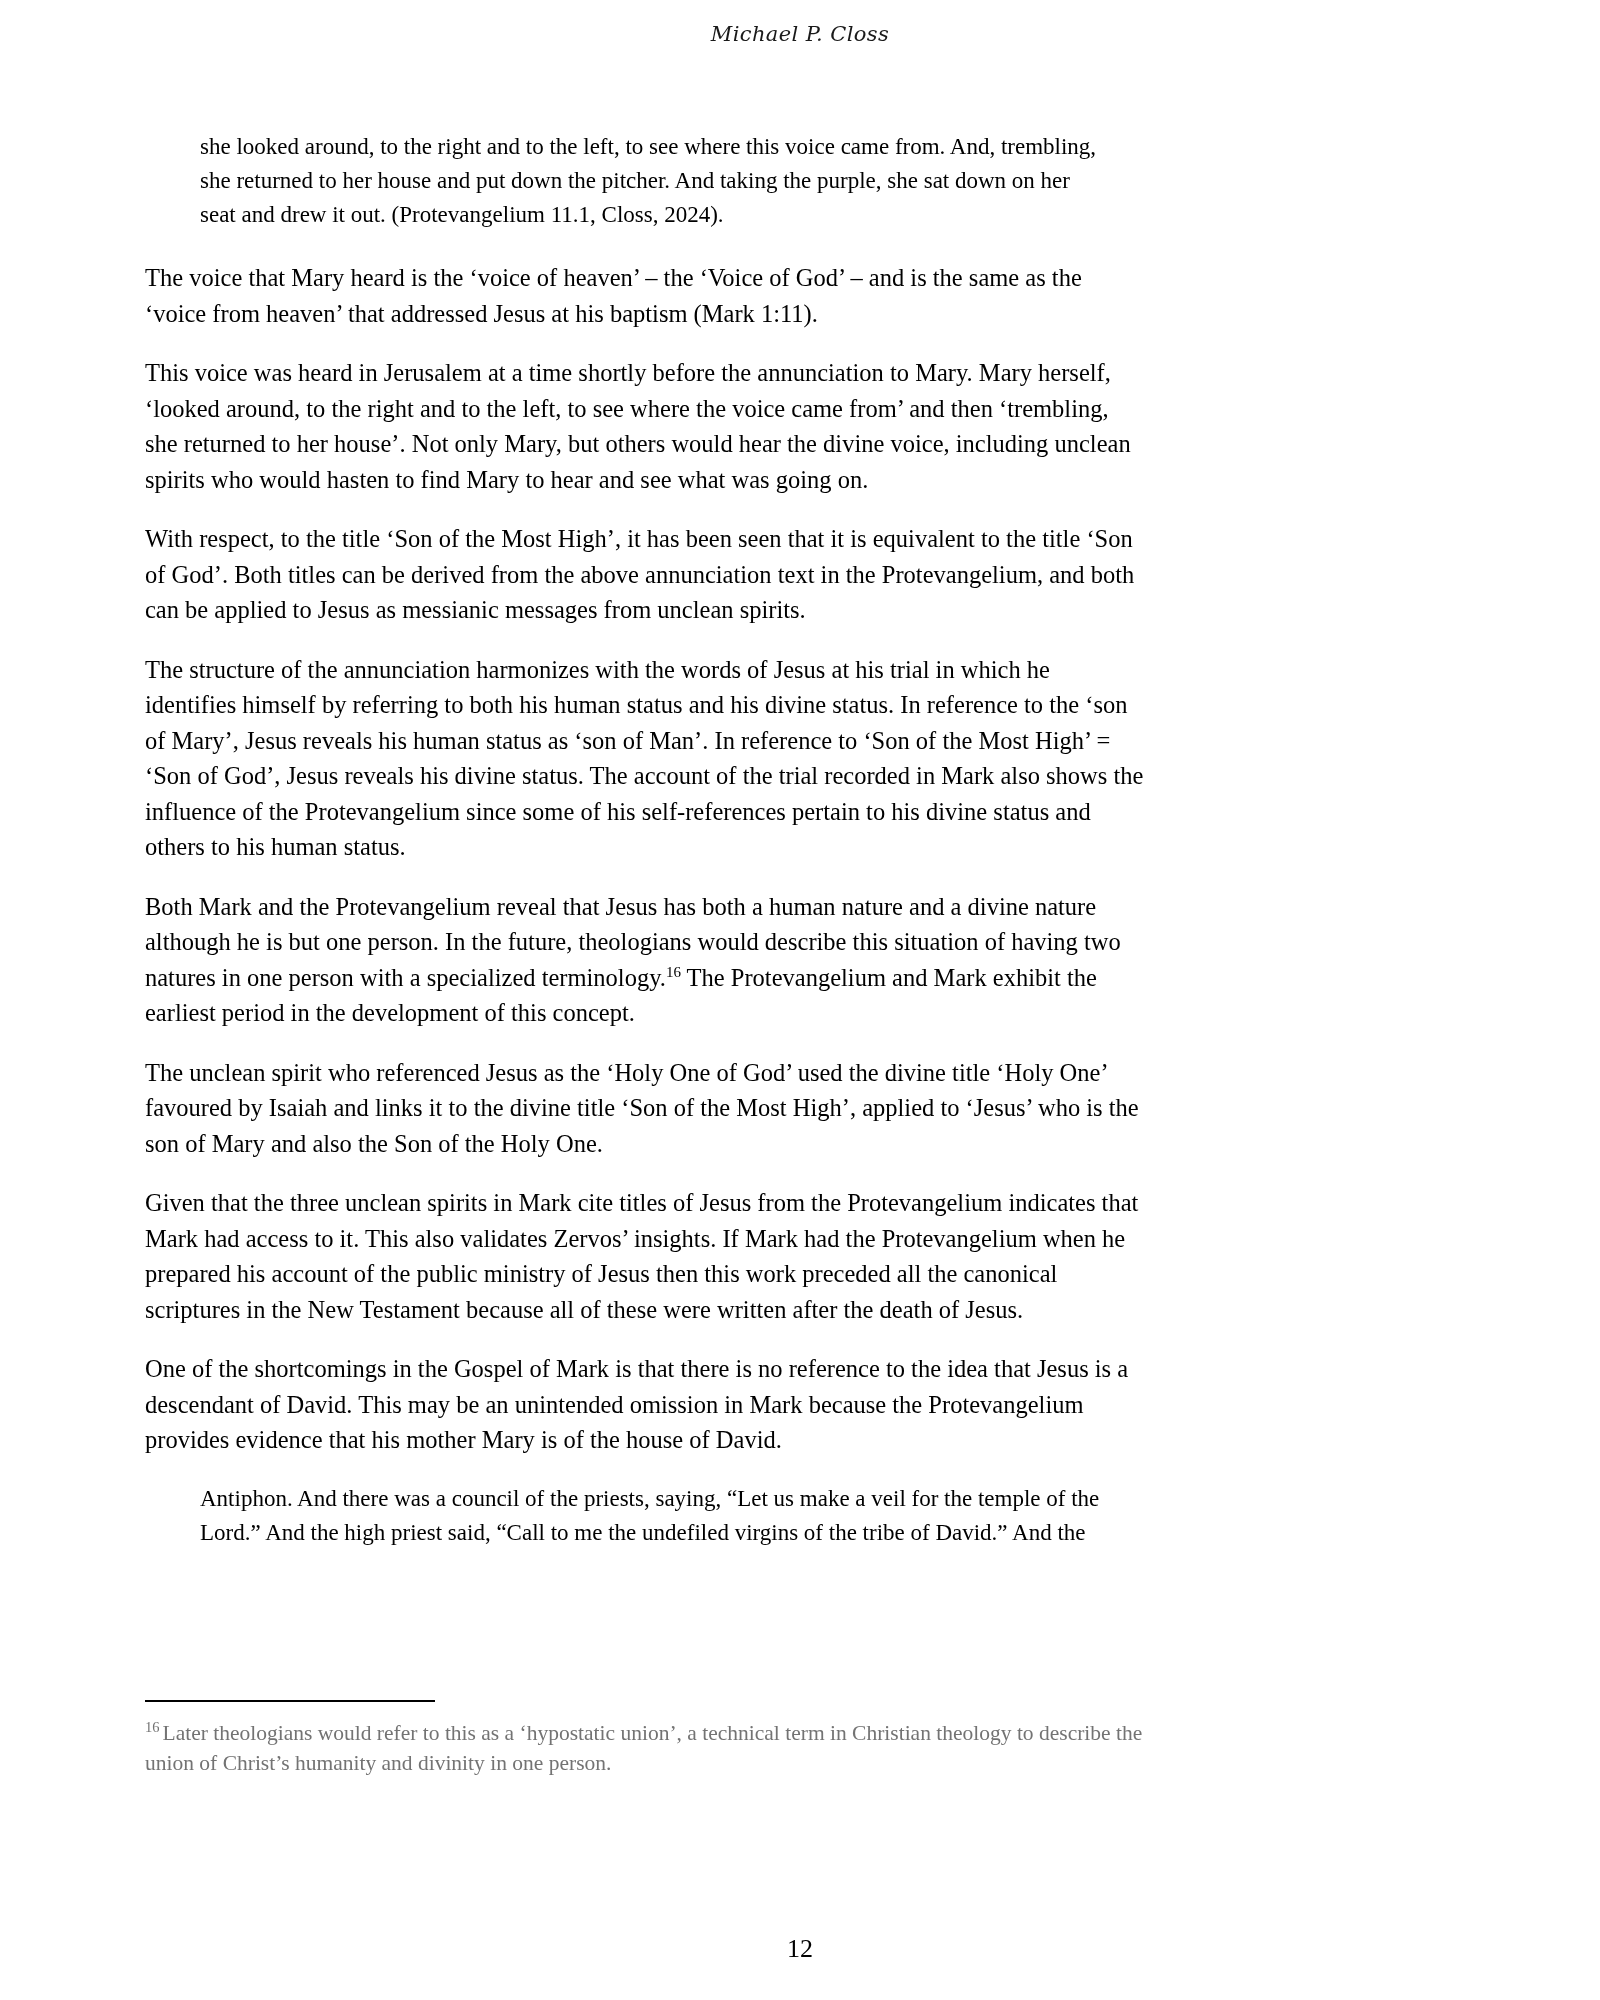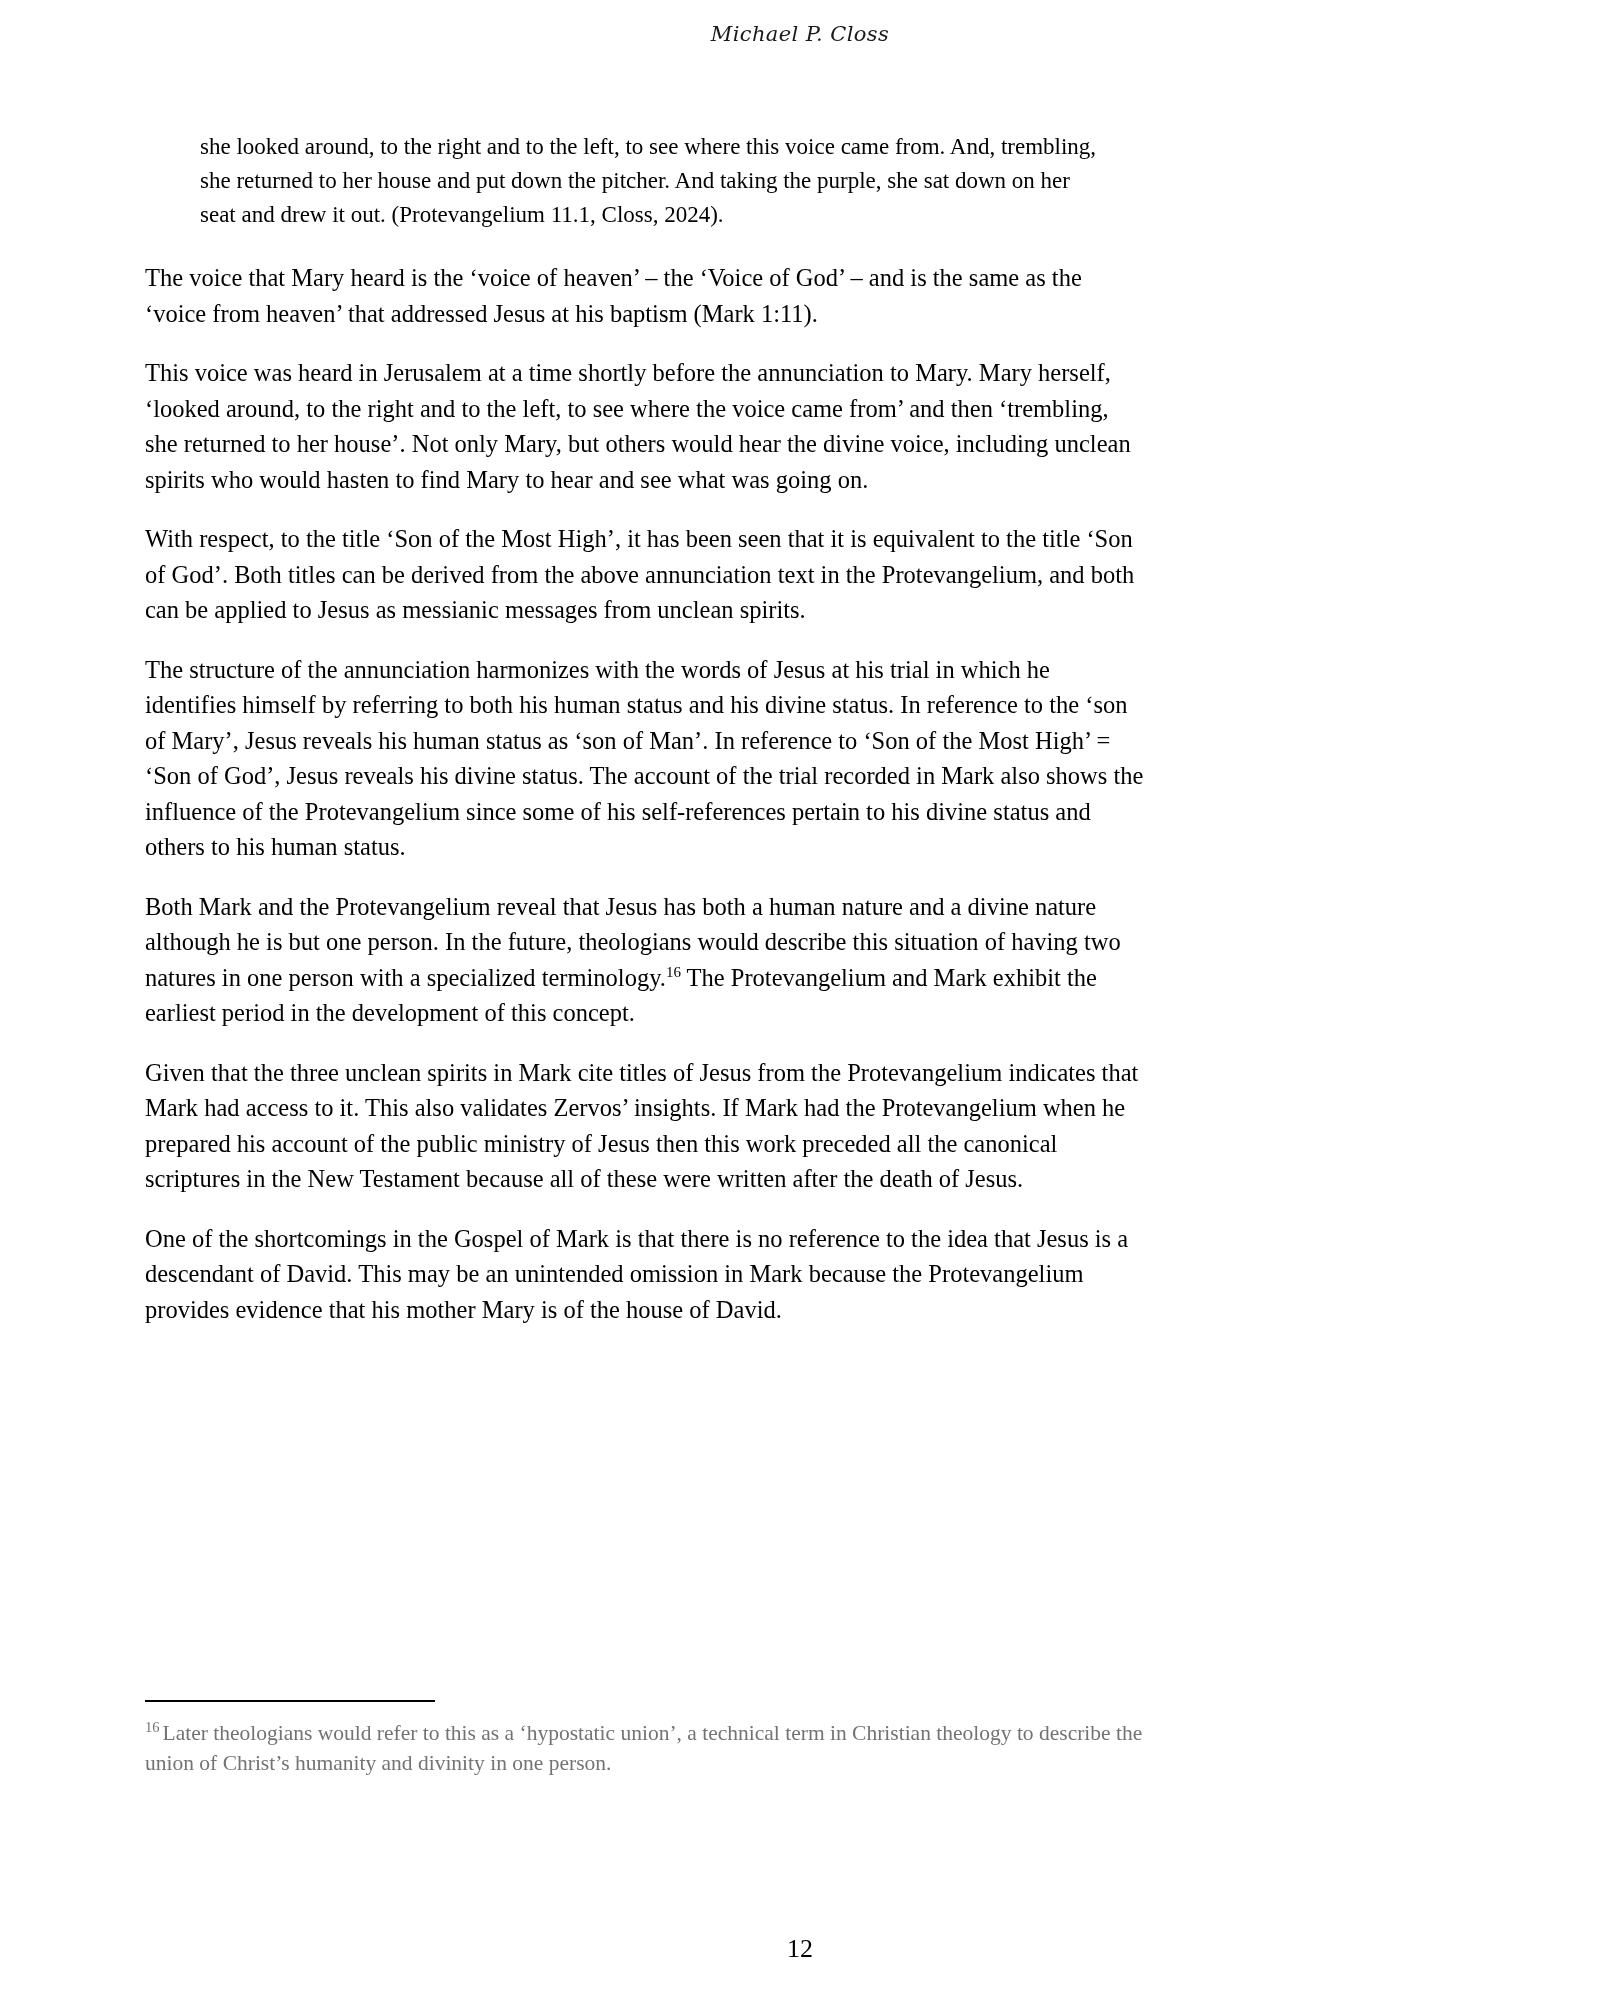--- a/index.html
+++ b/index.html
@@ -122,25 +122,29 @@
     <p class="body-par">The voice that Mary heard is the ‘voice of heaven’ – the ‘Voice of God’ – and is the same as the ‘voice from heaven’ that addressed Jesus at his baptism (Mark 1:11).</p>
 
     <p class="body-par">This voice was heard in Jerusalem at a time shortly before the annunciation to Mary. Mary herself, ‘looked around, to the right and to the left, to see where the voice came from’ and then ‘trembling, she returned to her house’. Not only Mary, but others would hear the divine voice, including unclean spirits who would hasten to find Mary to hear and see what was going on.</p>
 
     <p class="body-par">With respect, to the title ‘Son of the Most High’, it has been seen that it is equivalent to the title ‘Son of God’. Both titles can be derived from the above annunciation text in the Protevangelium, and both can be applied to Jesus as messianic messages from unclean spirits.</p>
 
     <p class="body-par">The structure of the annunciation harmonizes with the words of Jesus at his trial in which he identifies himself by referring to both his human status and his divine status. In reference to the ‘son of Mary’, Jesus reveals his human status as ‘son of Man’. In reference to ‘Son of the Most High’ = ‘Son of God’, Jesus reveals his divine status. The account of the trial recorded in Mark also shows the influence of the Protevangelium since some of his self-references pertain to his divine status and others to his human status.</p>
 
     <p class="body-par"><span>Both Mark and the Protevangelium reveal that Jesus has both a human nature and a divine nature although he is but one person. In the future, theologians would describe this situation of having two natures in one person with a specialized terminology.</span><sup class="fn-ref">16</sup><span> The Protevangelium and Mark exhibit the earliest period in the development of this concept.</span></p>
 
+    <p class="body-par">The unclean spirit who referenced Jesus as the ‘Holy One of God’ used the divine title ‘Holy One’ favoured by Isaiah and links it to the divine title ‘Son of the Most High’, applied to ‘Jesus’ who is the son of Mary and also the Son of the Holy One.</p>
 
     <p class="body-par">Given that the three unclean spirits in Mark cite titles of Jesus from the Protevangelium indicates that Mark had access to it. This also validates Zervos’ insights. If Mark had the Protevangelium when he prepared his account of the public ministry of Jesus then this work preceded all the canonical scriptures in the New Testament because all of these were written after the death of Jesus.</p>
 
     <p class="body-par">One of the shortcomings in the Gospel of Mark is that there is no reference to the idea that Jesus is a descendant of David. This may be an unintended omission in Mark because the Protevangelium provides evidence that his mother Mary is of the house of David.</p>
 
+    <blockquote class="block-quote">
+      <p>Antiphon. And there was a council of the priests, saying, “Let us make a veil for the temple of the Lord.” And the high priest said, “Call to me the undefiled virgins of the tribe of David.” And the</p>
+    </blockquote>
 
   </div>
 
   <div class="footnote-area">
     <hr class="footnote-rule">
     <p class="footnote-text"><sup>16</sup><span>Later theologians would refer to this as a ‘hypostatic union’, a technical term in Christian theology to describe the union of Christ’s humanity and divinity in one person.</span></p>
   </div>
 
   <div class="page-number">12</div>
 

